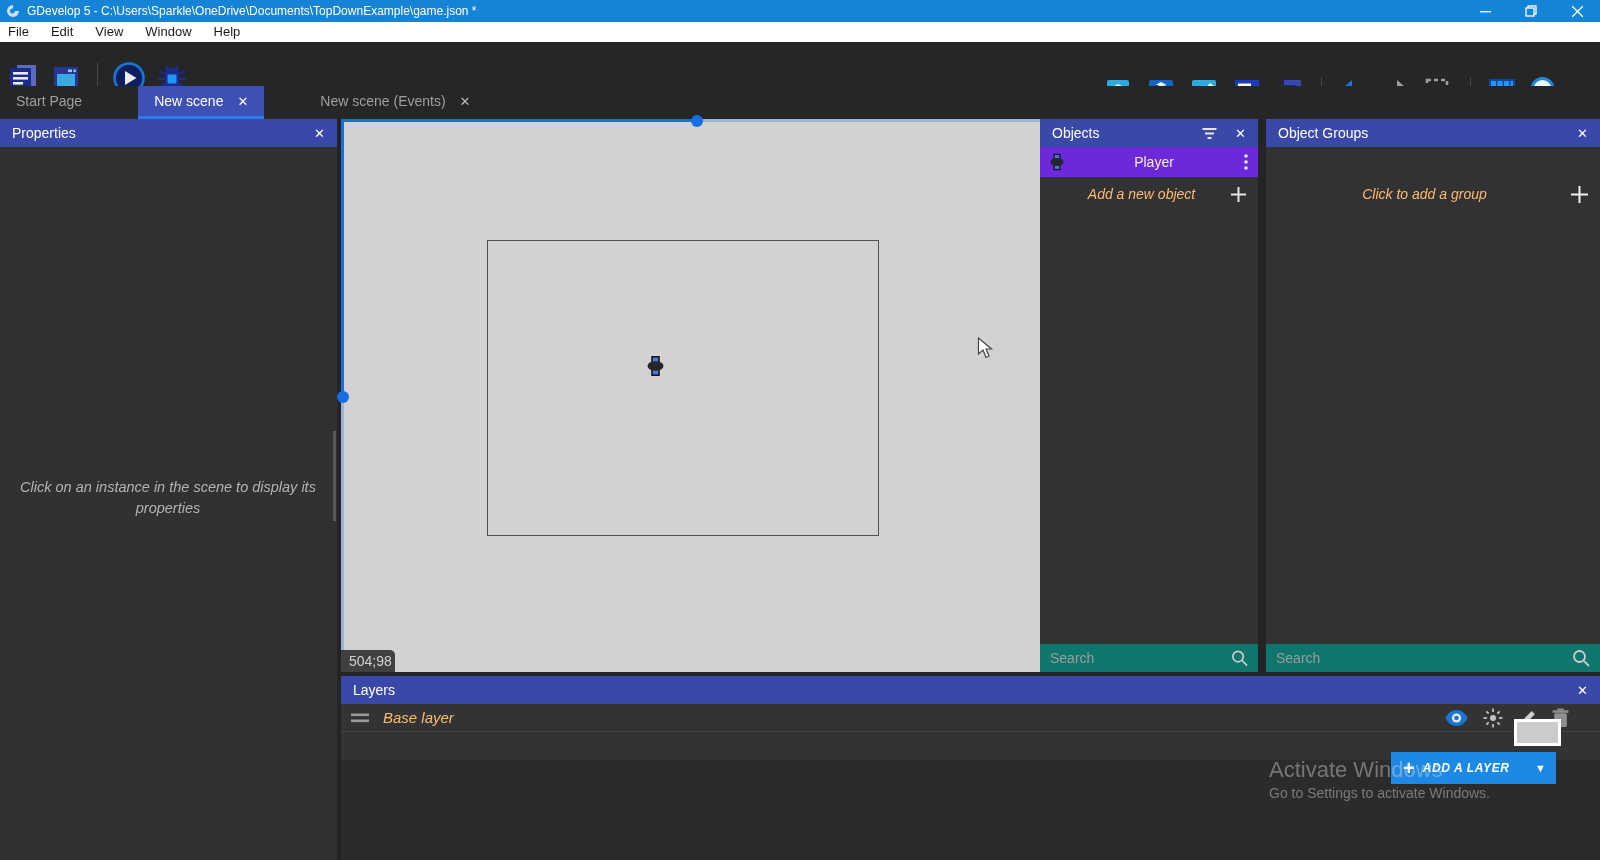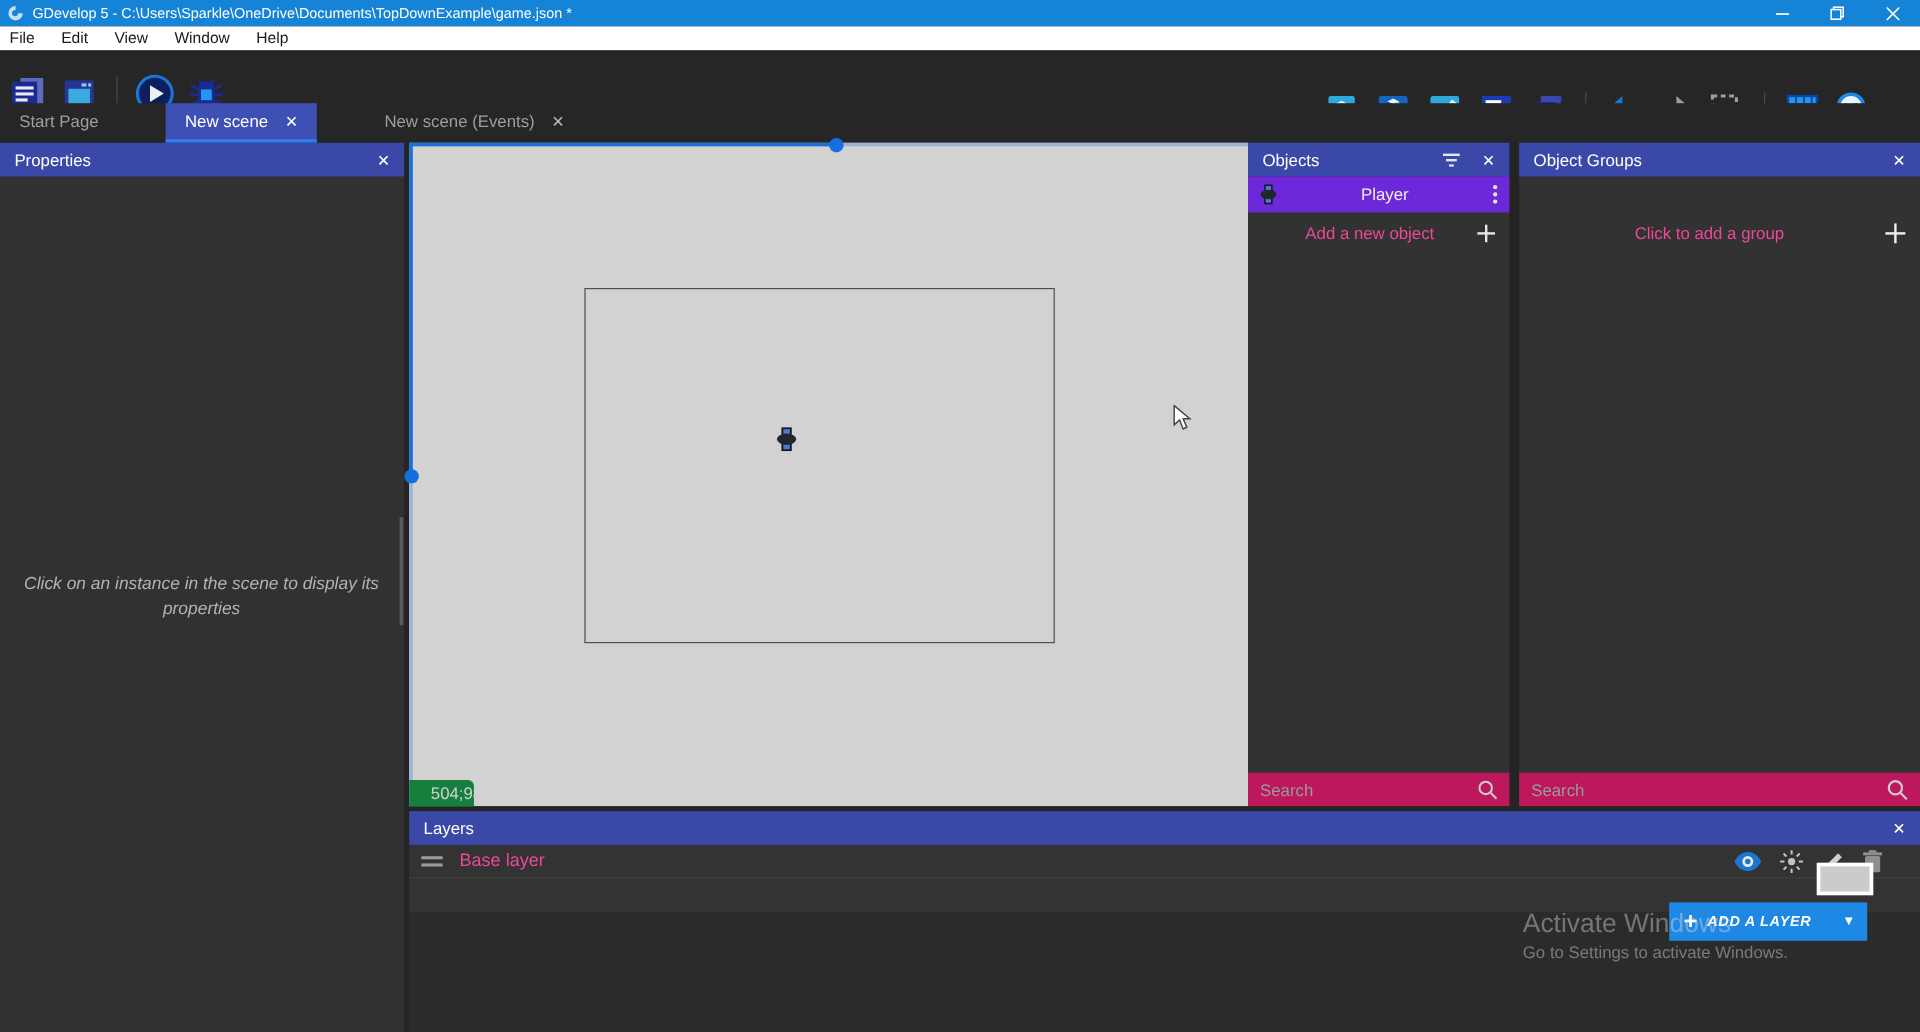--- a/index.html
+++ b/index.html
@@ -36,22 +36,22 @@
   .tab { height:33px; display:flex; align-items:center; padding:0 16px; font-size:14px;
          color:#9e9e9e; border-bottom:3px solid transparent; }
   .tab.active { background:#3e50b4; color:#fff; border-bottom:3px solid #2b7df0; }
   .tab .tab-close { margin-left:14px; font-size:13px; color:#b9b9b9; }
   .tab.active .tab-close { color:#fff; }
 
   
   .panel-header { height:28px; background:#3a49a8; display:flex; align-items:center;
                   color:#fff; font-size:14px; padding:0 12px; }
   .panel-header .hx { margin-left:auto; color:#fff; font-size:13px; }
-  .graytext { color:#ec4899; }
-  .searchbar { position:absolute; left:0; bottom:0; right:0; height:28px; background:#be185d;
+  .graytext { color:#fdba74;font-style:italic; }
+  .searchbar { position:absolute; left:0; bottom:0; right:0; height:28px; background:#0f766e;
                display:flex; align-items:center; padding:0 10px; }
   .searchbar input { flex:1; background:transparent; border:none; outline:none;
                      font-size:14px; color:#cfcfcf; font-family:"Liberation Sans",sans-serif; }
   .searchbar input::placeholder { color:#9b9b9b; opacity:1; }
 
   
   .properties-panel { left:0; top:119px; width:337px; height:741px; background:#313131; }
   .prop-empty { position:absolute; left:18px; top:358px; width:300px; text-align:center;
                 font-size:14.5px; line-height:1.45; color:#b3b3b3;font-style:italic; }
   .prop-scroll { position:absolute; right:1px; top:312px; width:3px; height:90px; background:#5a5a5a; }
@@ -62,22 +62,22 @@
   .hline-a { position:absolute; left:0; top:0; width:352px; height:3px; background:#1b6fd6; }
   .hline-b { position:absolute; left:352px; top:0; right:0; height:3px; background:#9db4d6; }
   .hdot { position:absolute; left:350px; top:-4px; width:12px; height:12px; border-radius:50%; background:#176ee0; }
   .vline-a { position:absolute; left:0; top:0; width:3px; height:274px; background:#1b6fd6; }
   .vline-b { position:absolute; left:0; top:284px; width:3px; bottom:0; background:#9db4d6; }
   .vdot { position:absolute; left:-4px; top:272px; width:12px; height:12px; border-radius:50%; background:#176ee0; }
   .game-rect { position:absolute; left:146px; top:121px; width:392px; height:296px;
                border:1px solid #4f4f4f; }
   .player-sprite { position:absolute; left:306px; top:237px; }
   .cursor { position:absolute; left:636px; top:218px; }
-  .coord-badge { left:341px; top:650px; width:54px; height:22px; background:#15803d;
-                 color:#d2d2d2; font-size:14px; line-height:22px; padding-left:18px;
+  .coord-badge { left:341px; top:650px; width:54px; height:22px; background:#404040;
+                 color:#d2d2d2; font-size:14px; line-height:22px; padding-left:8px;
                  border-top-right-radius:5px; z-index:3; }
 
   
   .objects-panel { left:1040px; top:119px; width:218px; height:553px; background:#323232; }
   .obj-row { position:absolute; left:0; top:28px; width:100%; height:30px; background:#6d28d9;
              display:flex; align-items:center; padding:12px 10px; }
   .obj-row .obj-label { flex:1; text-align:center; color:#efefef; font-size:14px; }
   .add-row { position:absolute; left:0; top:58px; width:100%; height:34px;
              display:flex; align-items:center; padding:0 12px; }
   .add-row .add-label { flex:1; text-align:center; font-size:14px; }

